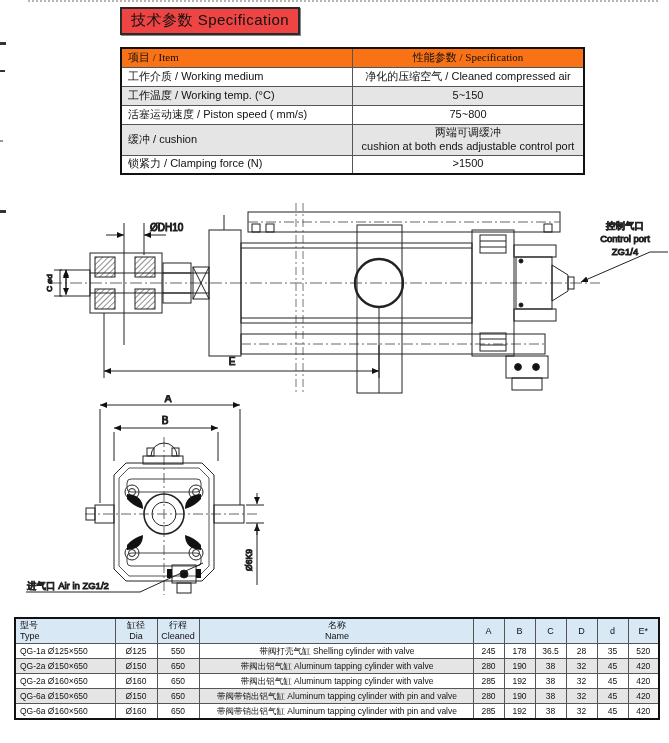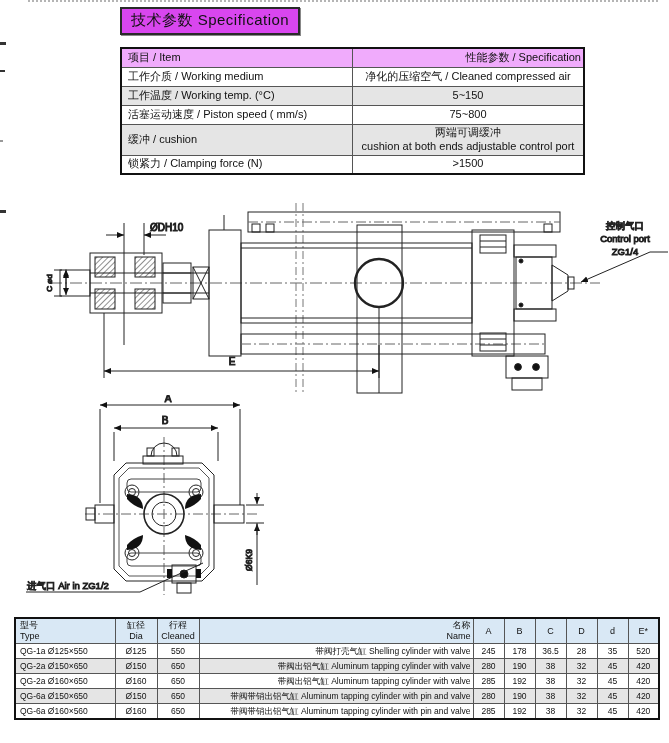--- a/index.html
+++ b/index.html
@@ -8,50 +8,50 @@
     font-family:"Liberation Sans","DejaVu Sans",sans-serif;color:#111;
     overflow:hidden;
   }
   
   .top-artifact{position:absolute;top:0;left:28px;width:630px;height:0;
     border-top:2px dotted #777;opacity:.55;}
   .edge-mark{position:absolute;background:#333;}
   
   .title-box{
     position:absolute;left:120px;top:7px;
-    background:#d946ef;border:2px solid #2a2a2a;
+    background:#ef4444;border:2px solid #2a2a2a;
     font-size:15px;padding:2px 9px 3px;letter-spacing:.5px;
     box-shadow:1px 1px 0 #888;
   }
   
   table{border-collapse:collapse;}
   .spec{
     position:absolute;left:120px;top:47px;width:465px;
     font-size:11px;border:2px solid #111;table-layout:fixed;
   }
   .spec td,.spec th{border:1px solid #555;font-weight:normal;
-    white-space:pre-line;line-height:1.25;padding:1px 2px;text-align:right;}
-  .spec thead th{background:#f0abfc;height:16px;}
+    white-space:pre-line;line-height:1.25;padding:1px 2px;}
+  .spec thead th{background:#f97316;height:16px;font-family:Liberation Serif, serif;}
   .spec thead th:first-child{text-align:left;padding-left:6px;}
   .spec tbody td:first-child{text-align:left;padding-left:6px;width:46%;}
   .spec tbody td:last-child{text-align:center;}
   .spec tbody tr{height:19px;}
   .spec tbody tr:nth-child(even){background:#e5e5e5;}
   
   .models{
     position:absolute;left:14px;top:617px;width:644px;
     font-size:8.5px;border:2px solid #111;table-layout:fixed;
   }
   .models td{border:1px solid #555;text-align:center;white-space:pre-line;
     line-height:1.2;padding:0 2px;overflow:hidden;}
   .models thead td{background:#d9e8f5;height:24px;font-size:9px;}
   .models tbody td{height:14px;}
   .models tbody tr:nth-child(even){background:#e5e5e5;}
   .models td:nth-child(1){text-align:left;padding-left:4px;}
-  .models td:nth-child(4){text-align:right;padding-left:4px;}
+  .models td:nth-child(4){text-align:center;padding-left:4px;}
   col.c-type{width:100px;}col.c-dia{width:42px;}col.c-stroke{width:42px;}
   col.c-name{width:274px;}col.c-num{width:31px;}
   
   .drawing{position:absolute;left:0;}
   svg text{font-family:"Liberation Sans","DejaVu Sans",sans-serif;fill:#111;}
 </style>
 </head>
 <body>
 
 <div class="top-artifact"></div>

